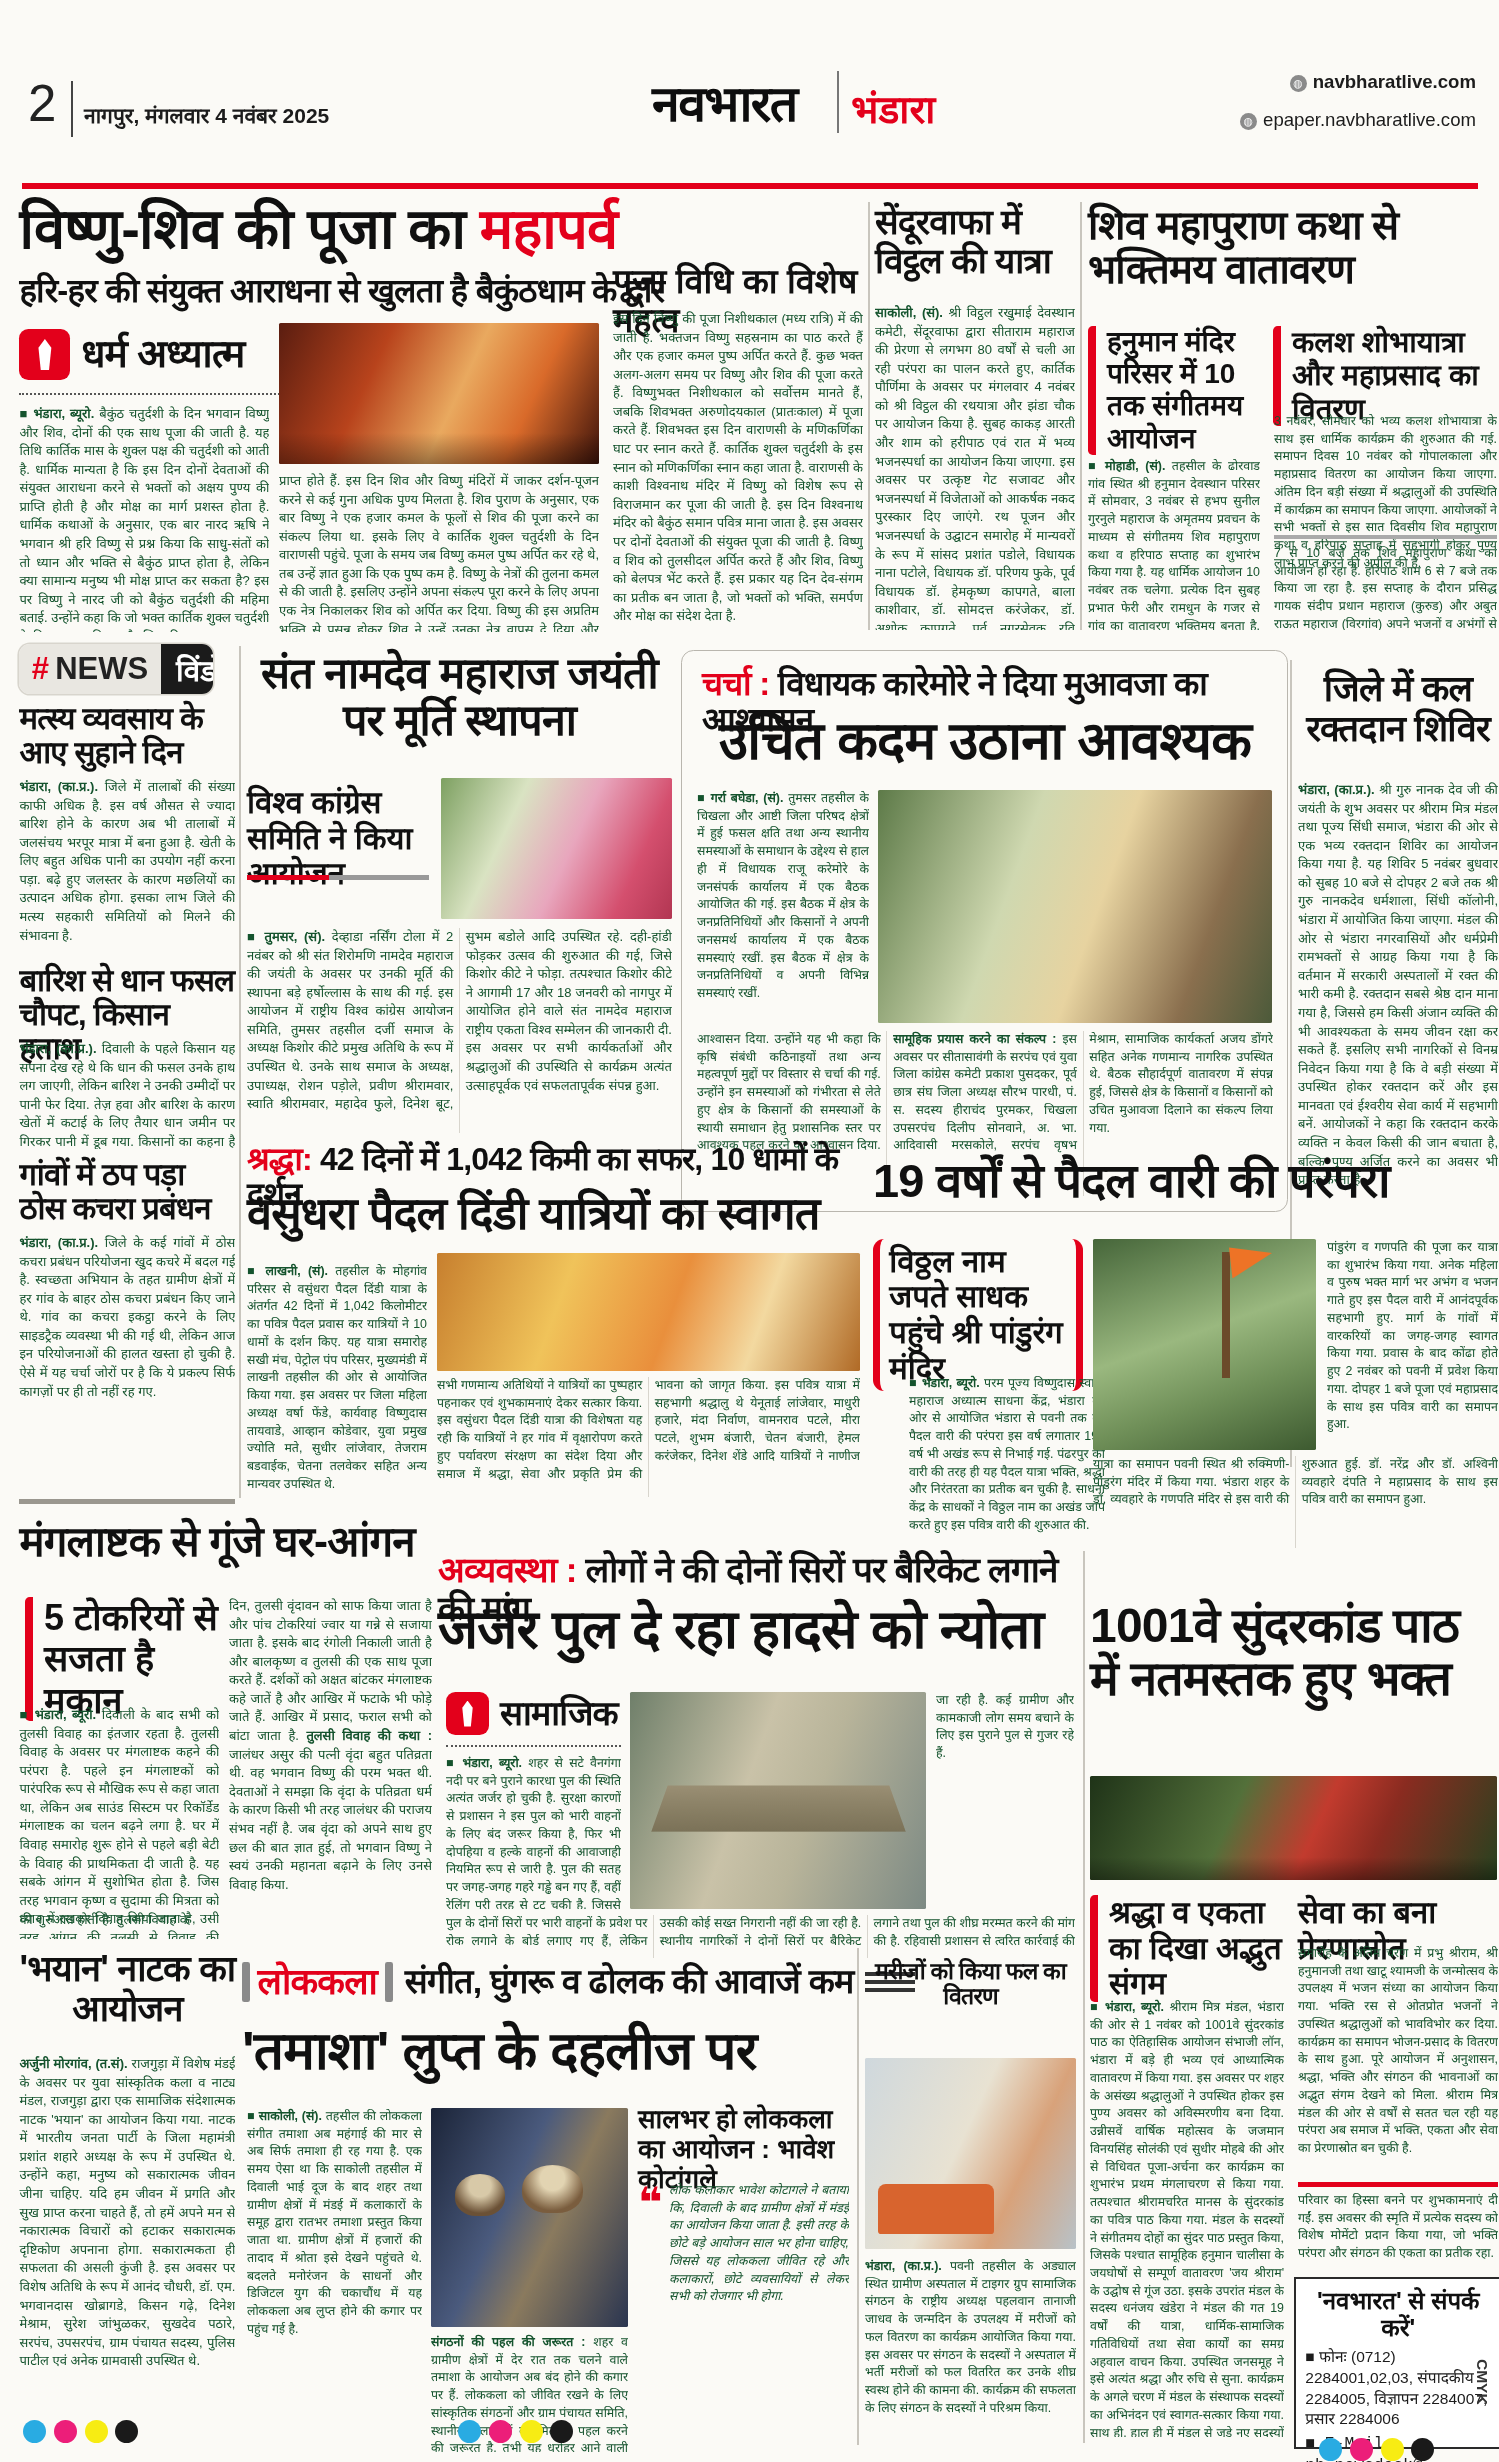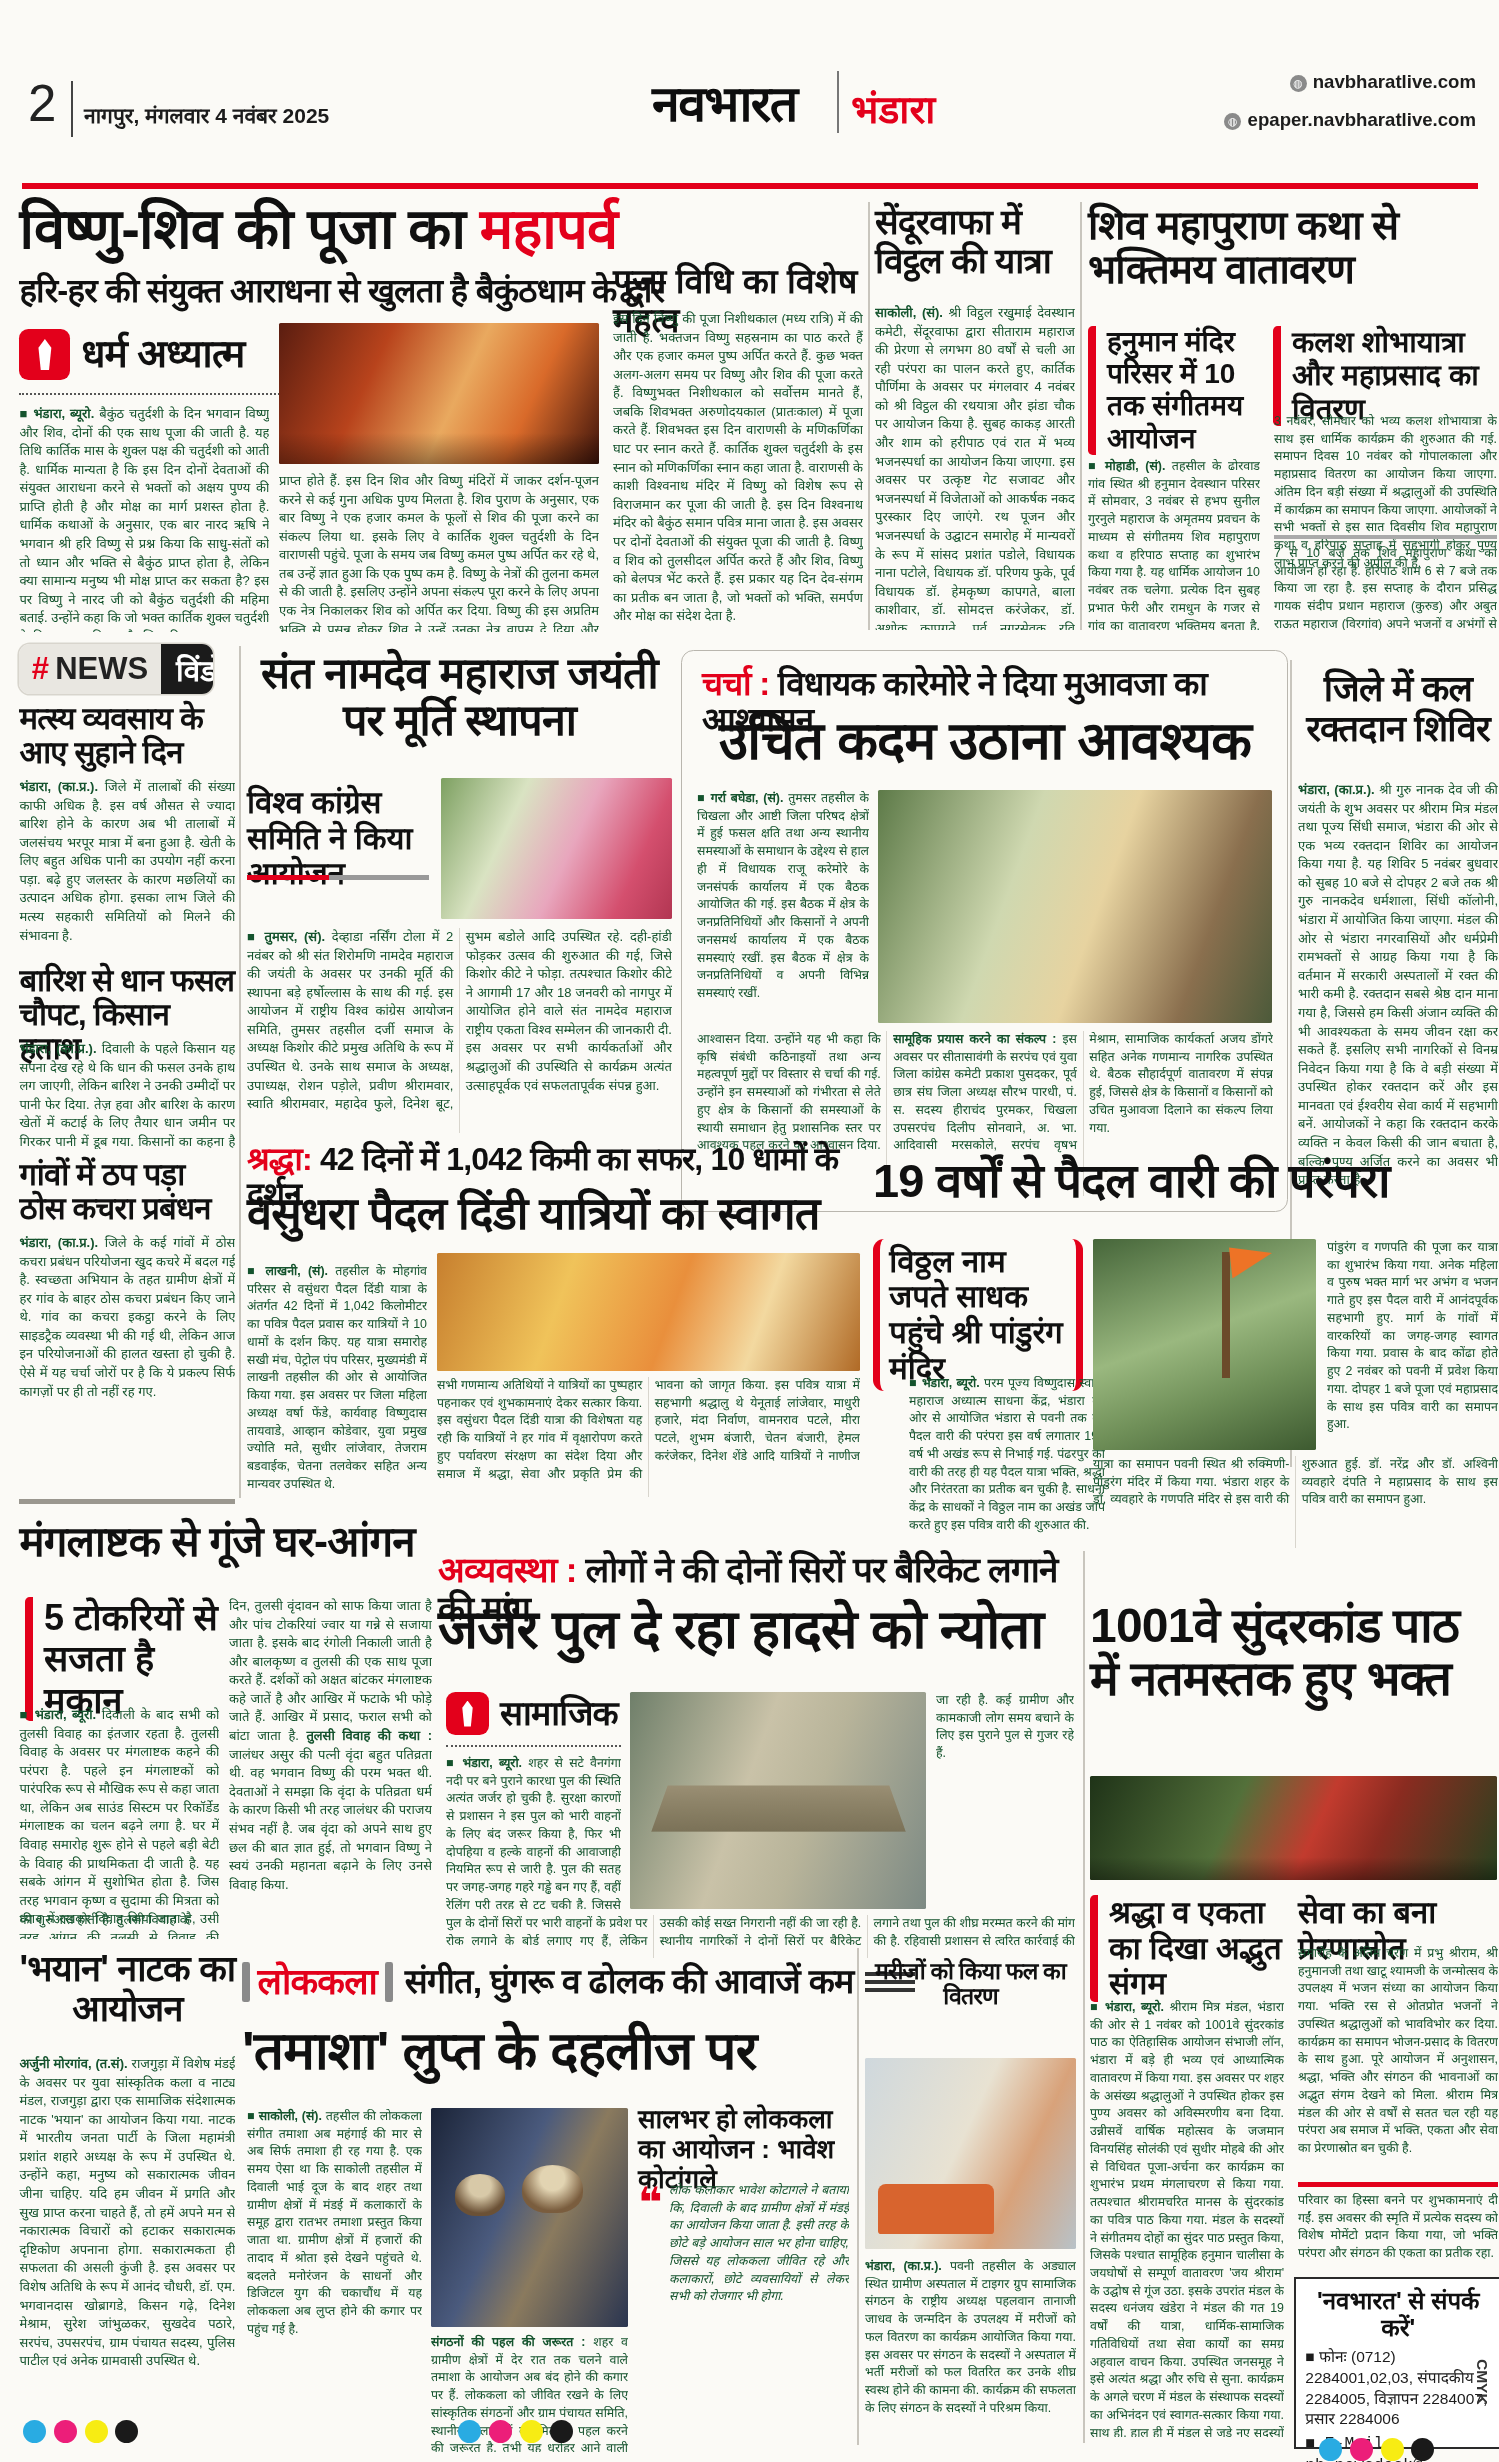--- a/index.html
+++ b/index.html
@@ -43,21 +43,21 @@
   <div class="abs" style="left:71px;top:81px;width:1.6px;height:56px;background:#444;"></div>
   <div class="abs" style="left:84px;top:101px;font-size:21px;font-weight:800;">नागपुर, मंगलवार 4 नवंबर 2025</div>
 
   <div class="abs" style="left:652px;top:68px;font-size:50px;font-weight:900;letter-spacing:-1.6px;color:#0d0d0d;">नवभारत</div>
   <div class="abs" style="left:837px;top:71px;width:2.3px;height:62px;background:#777;"></div>
   <div class="abs red" style="left:851px;top:81px;font-size:39px;font-weight:900;">भंडारा</div>
 
   <div class="abs" style="right:23px;top:71px;font-size:18.6px;font-weight:700;text-align:right;">
     <span class="globe">◍</span><span>navbharatlive.com</span>
   </div>
-  <div class="abs" style="right:23px;top:109px;font-size:18.6px;font-weight:700;text-align:right;">
+  <div class="abs" style="right:23px;top:109px;font-size:18.6px;font-weight:400;text-align:right;">
     <span class="globe">◍</span><span>epaper.navbharatlive.com</span>
   </div>
   <div class="abs" style="left:22px;top:183px;width:1456px;height:6.2px;background:#e3001b;"></div>
 
   <div class="abs hl" style="left:19.4px;top:198px;width:854px;font-size:56px;white-space:nowrap;">
     <span>विष्णु-शिव की पूजा का </span><span class="red">महापर्व</span>
   </div>
   <div class="abs hl" style="left:19.4px;top:273px;width:854px;font-size:33px;font-weight:800;">हरि-हर की संयुक्त आराधना से खुलता है बैकुंठधाम के द्वार</div>
 
   <div class="abs kickbadge" style="left:19.4px;top:329px;width:256px;">

